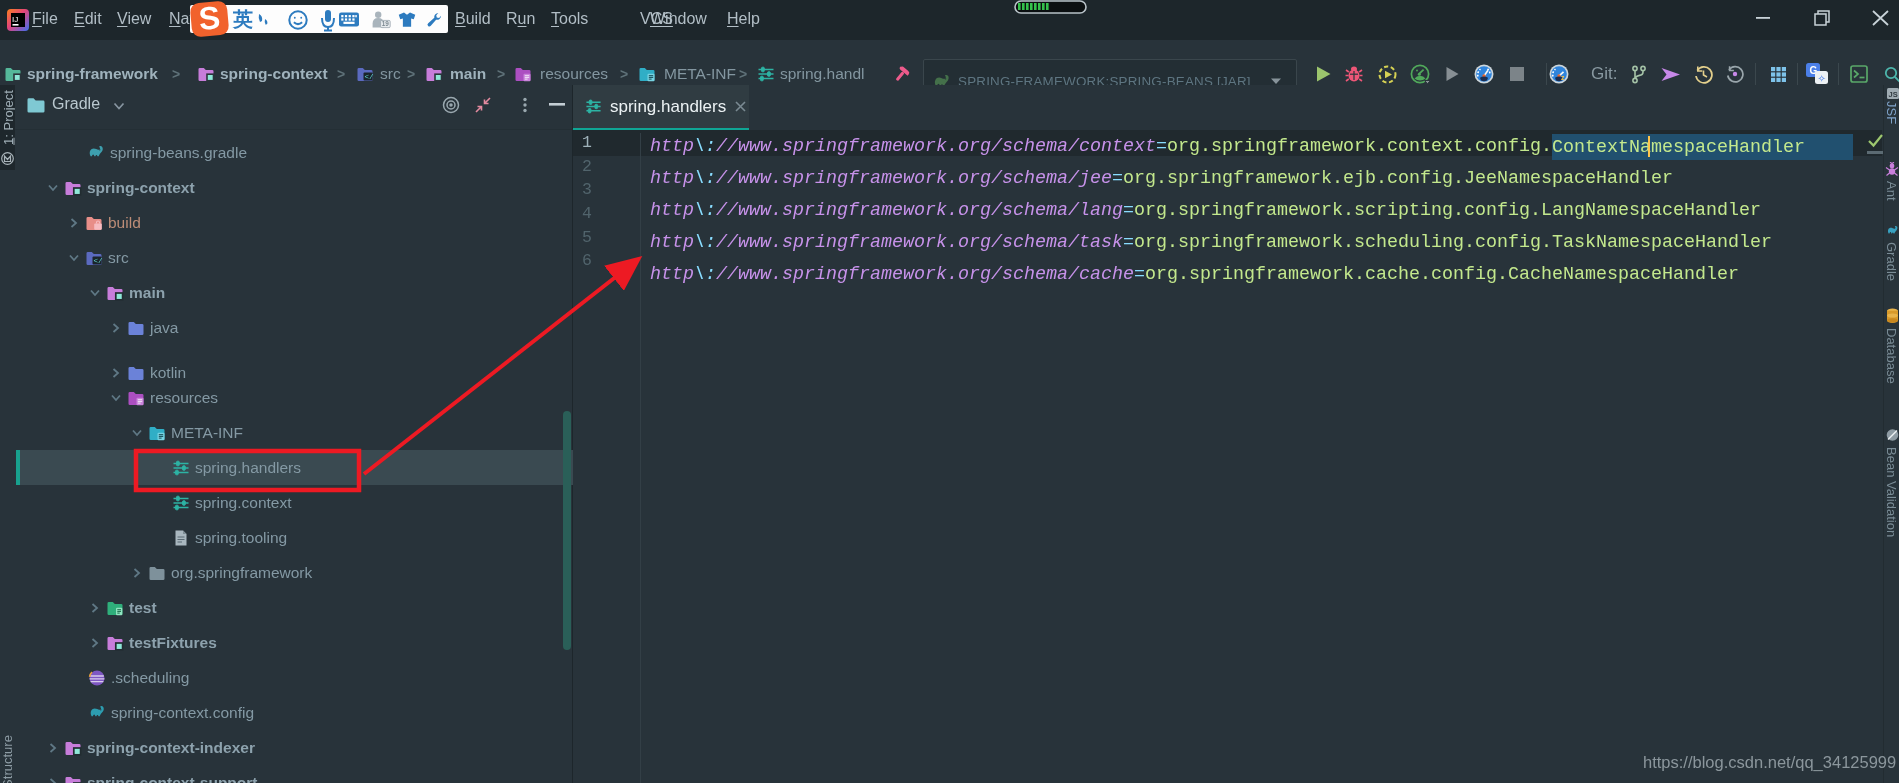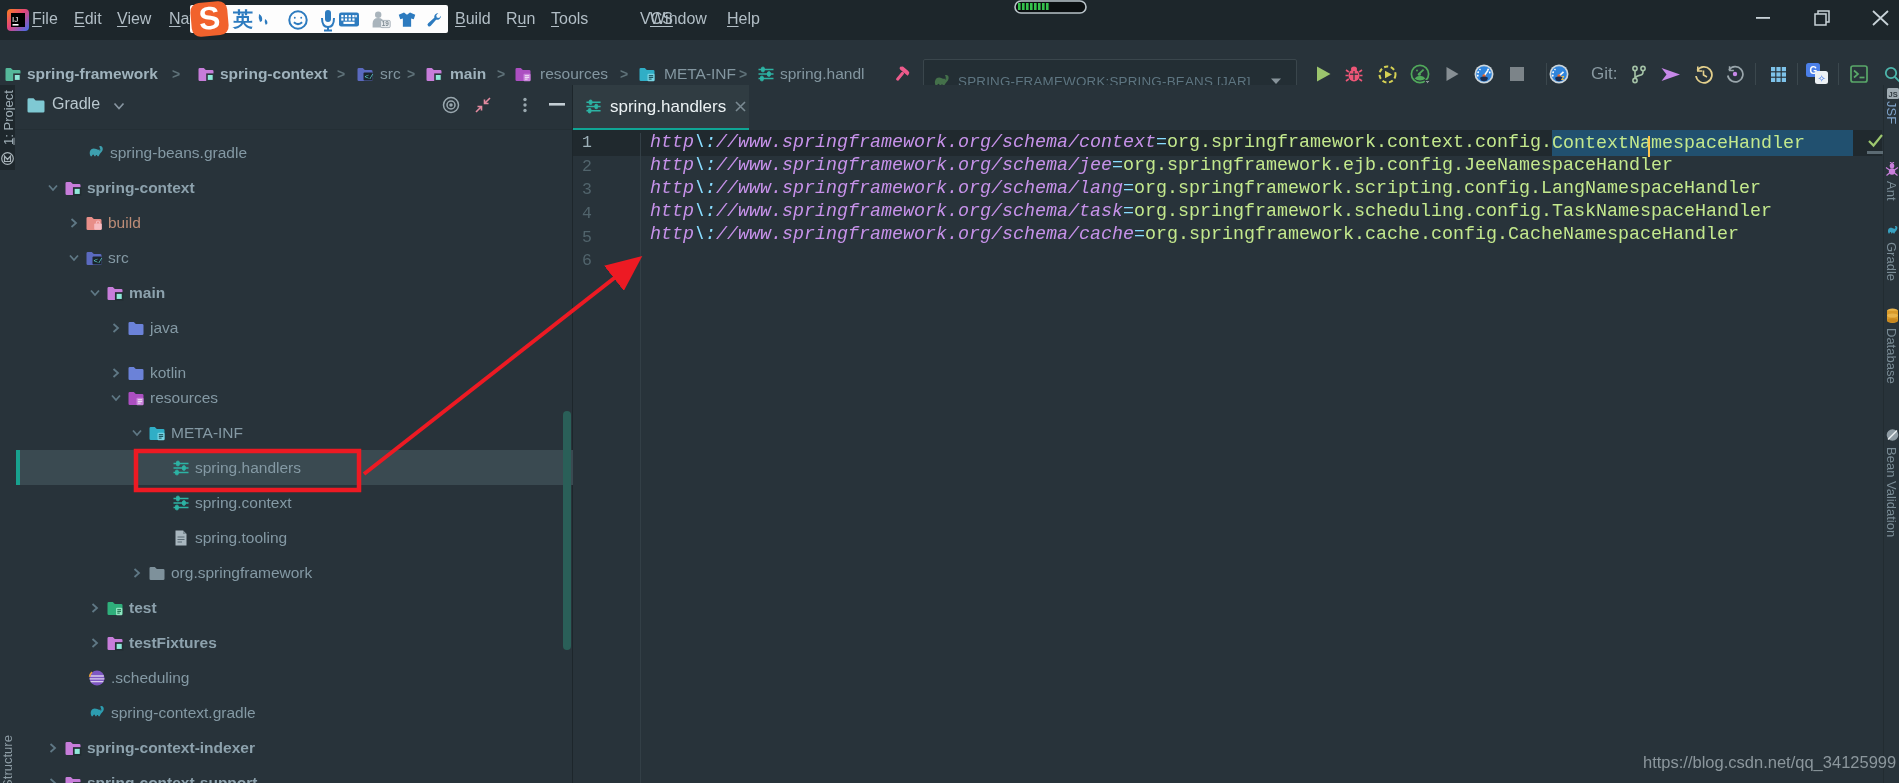--- a/index.html
+++ b/index.html
@@ -42,21 +42,21 @@
 #tselbar{position:absolute;left:16px;top:450px;width:4px;height:35px;background:#18A18E}
 #pscroll{position:absolute;left:563px;top:411px;width:8px;height:239px;background:#2A5F58;border-radius:4px}
 
 #tabbar{position:absolute;left:573px;top:85px;width:1310px;height:48px;background:#28333A}
 #tab1{position:absolute;left:573px;top:85px;width:176px;height:43px;background:#303C42;display:flex;align-items:center}
 #tabund{position:absolute;left:573px;top:128px;width:176px;height:5px;background:#0FA695}
 #caretrow{position:absolute;left:573px;top:130px;width:1309px;height:26px;background:#20292E}
 #gutter{position:absolute;left:558px;top:131px;width:34px;text-align:right;font-family:"Liberation Mono",monospace;font-size:16.5px;line-height:23.66px;color:#51646C}
 
 #gutsep{position:absolute;left:640px;top:133px;width:1px;height:650px;background:#333F46}
-#code{position:absolute;left:650px;top:131px;font-family:"Liberation Mono",monospace;font-size:18.33px;line-height:23px;white-space:pre;color:#DFE9ED}
+#code{position:absolute;left:650px;top:131px;font-family:"Liberation Mono",monospace;font-size:18.33px;line-height:32px;white-space:pre;color:#DFE9ED}
 #code .k{color:#C792EA;font-style:italic}
 #code .c{color:#89DDFF;font-style:italic}
 #code .v{color:#C3E88D}
 #code .c2{color:#89DDFF}
 #code .sel{background:#21506F;color:#C3E88D;padding:2.5px 48px 2.5px 0}
 #caret{position:absolute;left:1648px;top:136px;width:2px;height:21px;background:#FFC44D}
 
 #rstripe{position:absolute;left:1883px;top:85px;width:16px;height:698px;background:#28333A;border-left:1px solid #222C31}
 .vtextr{position:absolute;left:1884px;writing-mode:vertical-rl;font-size:13px;color:#7A8C96;white-space:nowrap}
 
@@ -574,21 +574,21 @@
             <path d="M2.2 7 h13.6 M1.6 9.8 h14.8 M2.6 12.6 h12.8"></path>
           </g>
           <path d="M4 3.2 a7.5 7.5 0 0 0-2.4 4.6" fill="none" stroke="#E8A33D" stroke-width="1.6"></path>
         </svg>
         <span class="lbl">.scheduling</span>
       </div>
 <div class="trow" style="left:88px;top:695px">
         <svg class="tico" viewBox="0 0 24 24">
           <path fill="#2D9DB0" d="M20.5 4.2c-1.2-1.6-3-1.9-4-.9-.3.3-.2.6.1.9.8.6 1.2 1.5.6 2.4-.8 1.2-2.6 1.3-4.8.2C9 5.1 5.8 6 4.4 8.7c-1.2 2.2-1 5 .4 7.6h1.7c.3-1.2 1-2.4 1.7-2.4.7 0 1.4 1.2 1.7 2.4h1.3c.2-.9.8-1.8 1.4-1.8.6 0 1.2.9 1.4 1.8h1.6c.7-2.6 2.5-4.2 4-6 1.5-1.8 1.9-4.1.9-6.1zM17 8.5a.9.9 0 1 1 .1-1.8.9.9 0 0 1-.1 1.8z"></path>
         </svg>
-        <span class="lbl">spring-context.gradle</span>
+        <span class="lbl">spring-context.config</span>
       </div>
 <div class="trow b" style="left:46px;top:730px">
         <svg class="chev" viewBox="0 0 14 14">
           <path d="M4.5 3 L9 7 L4.5 11" fill="none" stroke="#5F7885" stroke-width="1.8"></path>
         </svg>
         <svg class="tico" viewBox="0 0 18 18">
           <path fill="#C77DDA" d="M1.5 4.2a1.3 1.3 0 0 1 1.3-1.3h4l2 2.1h6.4a1.3 1.3 0 0 1 1.3 1.3v8.5a1.3 1.3 0 0 1-1.3 1.3H2.8a1.3 1.3 0 0 1-1.3-1.3z"></path>
           <rect x="9.8" y="9" width="6.8" height="6.8" fill="#8FE8D8" stroke="#222D32" stroke-width="1.7"></rect>
         </svg>
         <span class="lbl">spring-context-indexer</span>

